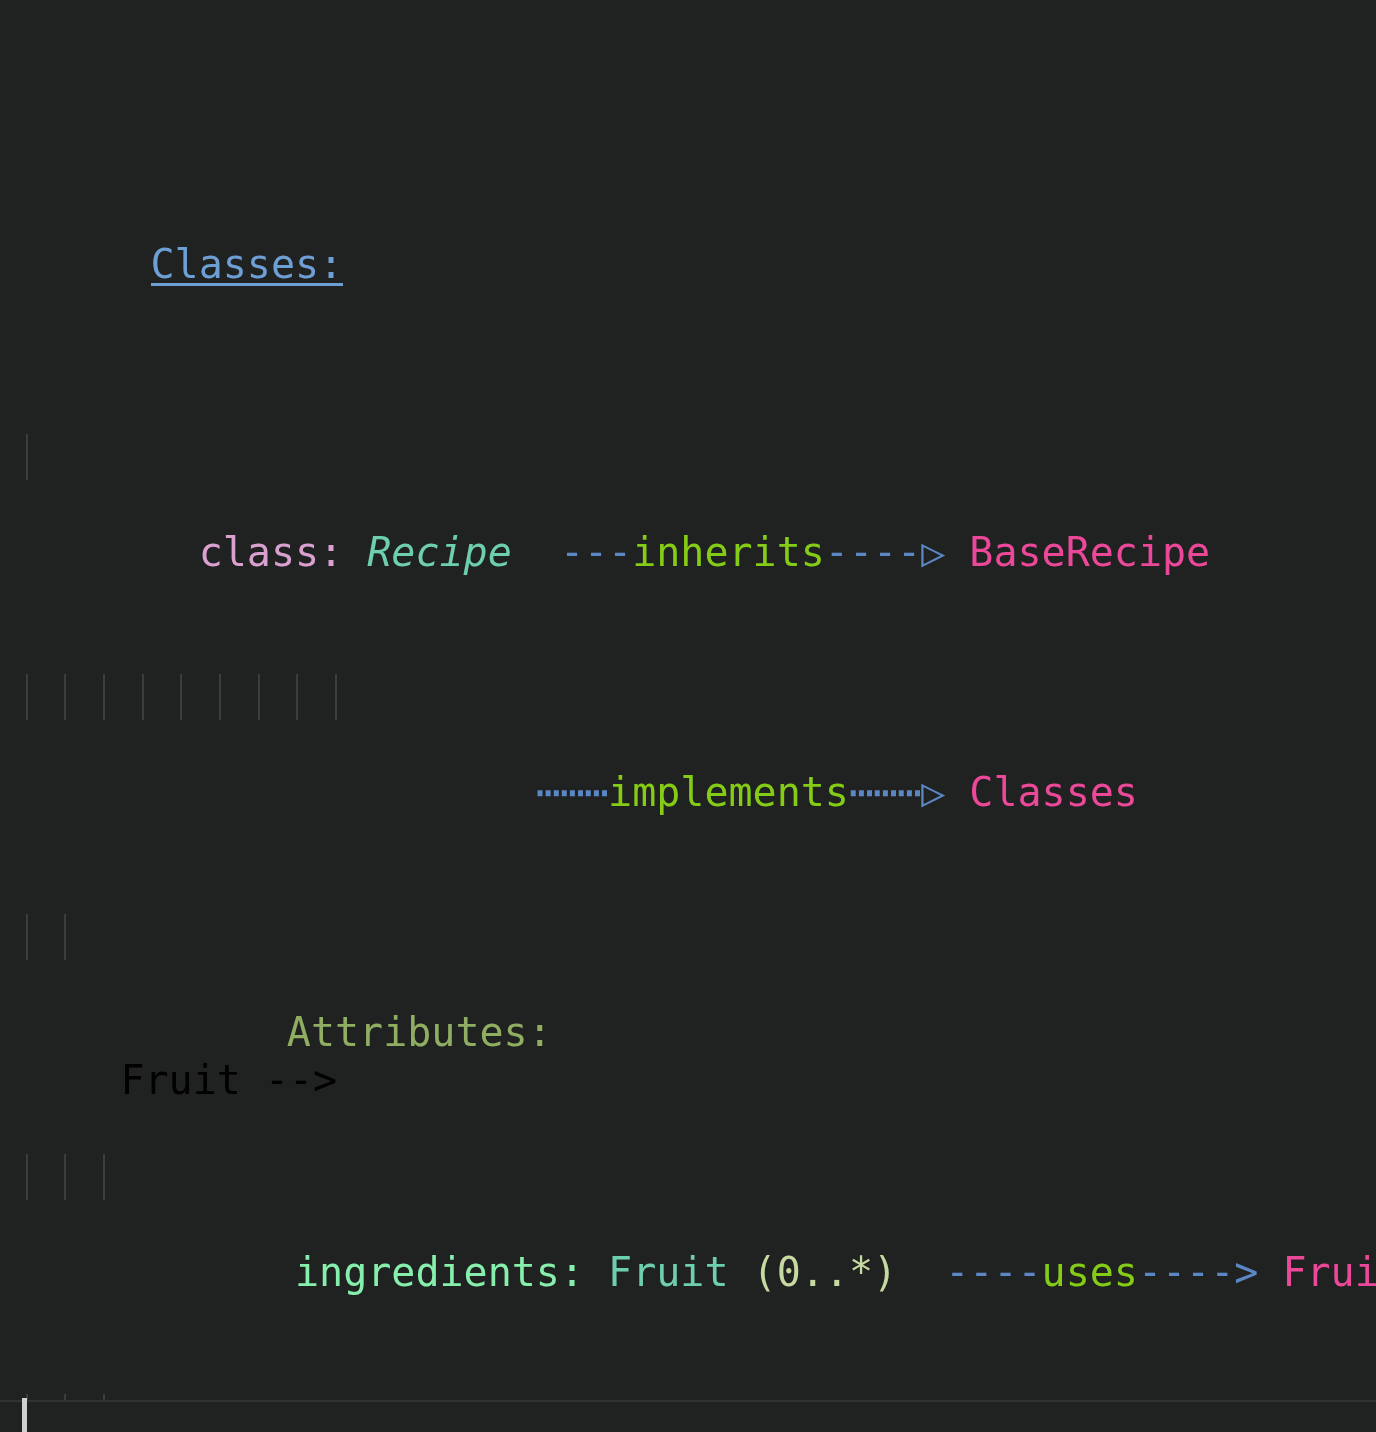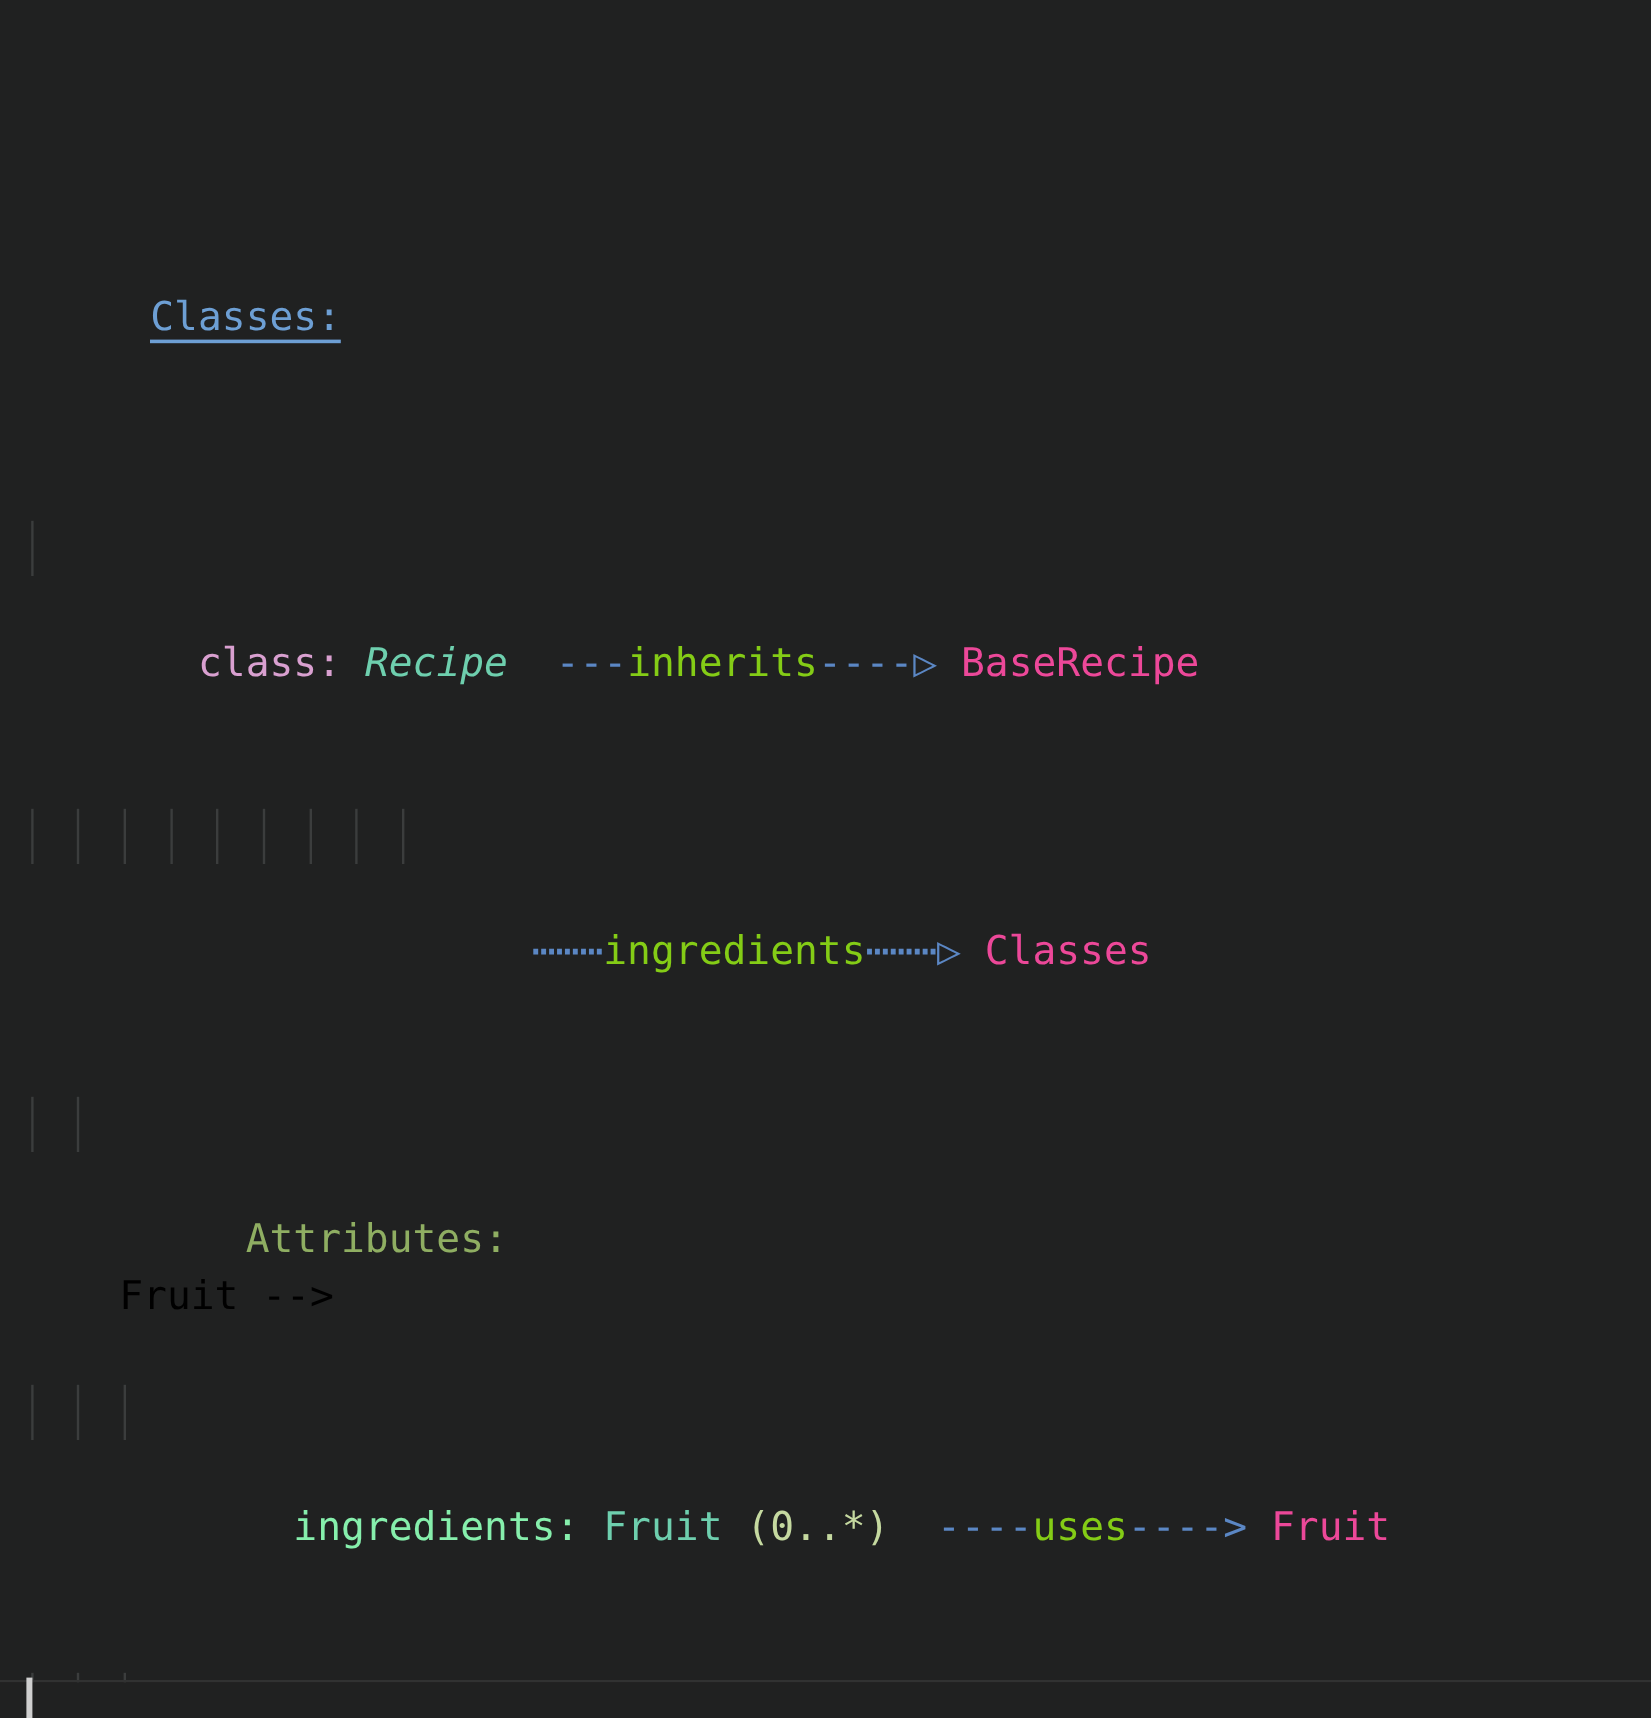--- a/index.html
+++ b/index.html
@@ -22,21 +22,21 @@
     box-sizing: border-box;
   }
 
   
   .code {
     position: absolute;
     left: 0;
     top: 0;
     width: 1093px;
     height: 1400px;
-    font-size: 33px;
+    font-size: 40px;
     line-height: 48px;
     letter-spacing: 0px;
     white-space: pre;
   }
 
   .line {
     position: relative;
     height: 48px;
     white-space: pre;
     padding-left: 6px;
@@ -58,21 +58,21 @@
     height: 46px;
     background: #3b3d3d;
   }
 
   .txt { position: relative; }
 
   
   .t-header    { color: #6d9fd4; }
   .t-kw        { color: #d9a0d0; }      
   .t-cls       { color: #6ecfae; font-style: italic; }      
-  .t-section   { color: #8fae62; }      
+  .t-section   { color: #8fae62; margin-left: 40px; }      
   .t-plain     { color: #86efac; }      
   .t-type      { color: #6ecfae; }      
   .t-mult      { color: #c5d9a0; }      
   .t-rel-line  { color: #5b87c4; }      
   .t-rel-label { color: #84cc16; }      
   .t-rel-head  { color: #5b87c4; }      
   .t-target    { color: #ec4899; }  
 
   
   .underline-wrap { position: relative; display: inline-block; }
@@ -138,21 +138,21 @@
         <span class="guide" style="left:26px"></span>
         <span class="guide" style="left:64px"></span>
         <span class="guide" style="left:103px"></span>
         <span class="guide" style="left:142px"></span>
         <span class="guide" style="left:180px"></span>
         <span class="guide" style="left:219px"></span>
         <span class="guide" style="left:258px"></span>
         <span class="guide" style="left:296px"></span>
         <span class="guide" style="left:335px"></span>
       </span>
-      <span class="txt"><span class="t-plain">                </span><span class="t-rel-line">⋯⋯⋯</span><span class="t-rel-label">ingredients</span><span class="t-rel-line">⋯⋯⋯</span><span class="t-rel-head">▷</span><span class="t-plain"> </span><span class="t-target">Classes</span></span>
+      <span class="txt"><span class="t-plain">                </span><span class="t-rel-line">⋯⋯⋯</span><span class="t-rel-label">implements</span><span class="t-rel-line">⋯⋯⋯</span><span class="t-rel-head">▷</span><span class="t-plain"> </span><span class="t-target">Classes</span></span>
     </div>
 
     
     <div class="line">
       <span class="guides">
         <span class="guide" style="left:26px"></span>
         <span class="guide" style="left:64px"></span>
       </span>
       <span class="txt"><span class="t-plain">    </span><span class="t-section">Attributes:</span></span>
     </div>

